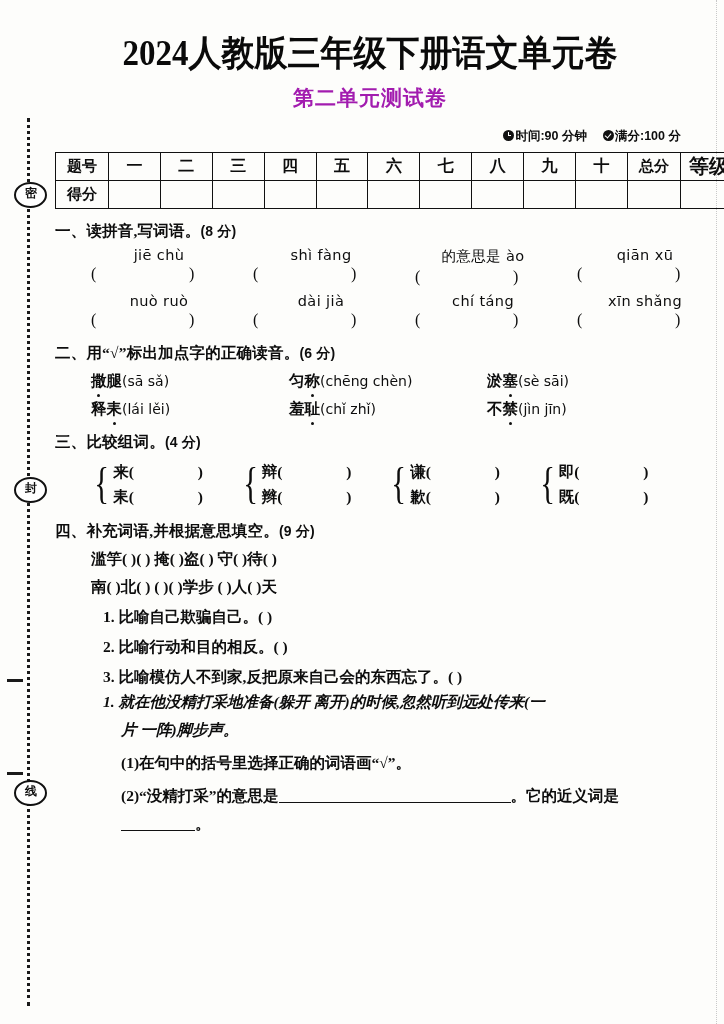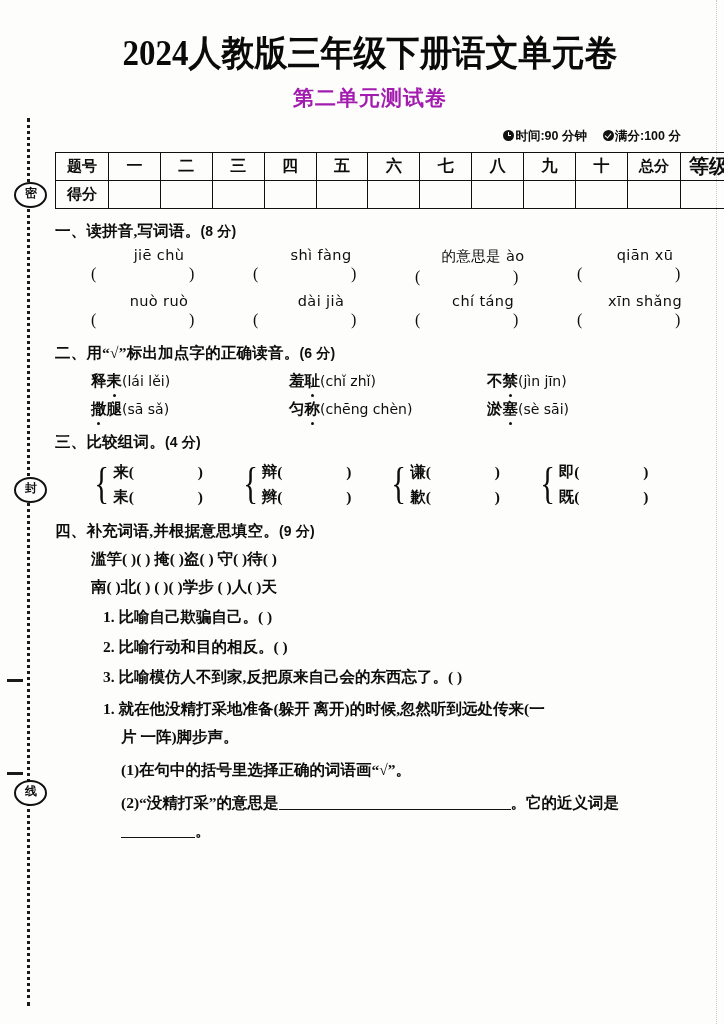--- a/index.html
+++ b/index.html
@@ -278,24 +278,24 @@
     padding-left: 48px;
     margin-top: 9px;
     font-size: 15.5px;
     font-weight: bold;
     white-space: nowrap;
   }
 
   
   .s5-q {
     padding-left: 48px;
-    margin-top: 7px;
     font-size: 15.5px;
     font-weight: bold;
     line-height: 28px;
+    font-style: italic;
   }
   .s5-q .indent { display: block; padding-left: 18px; }
   .s5-sub {
     padding-left: 66px;
     margin-top: 5px;
     font-size: 15.5px;
     font-weight: bold;
     line-height: 28px;
   }
   .blank-long {
@@ -431,28 +431,28 @@
             <span class="lp">(</span>
             <span class="rp">)</span>
           </span>
       </div>
     </div>
 
     <div class="sec-head">
       <span>二、用“√”标出加点字的正确读音。</span><span class="pts">(6 分)</span>
     </div>
     <div class="s2-row">
+      <div class="s2-item"><span class="dotchar">撒</span><span>腿</span><span class="pin">(sā   sǎ)</span></div>
+      <div class="s2-item"><span>匀</span><span class="dotchar">称</span><span class="pin">(chēng   chèn)</span></div>
+      <div class="s2-item"><span>淤</span><span class="dotchar">塞</span><span class="pin">(sè   sāi)</span></div>
+    </div>
+    <div class="s2-row">
       <div class="s2-item"><span>释</span><span class="dotchar">耒</span><span class="pin">(lái   lěi)</span></div>
       <div class="s2-item"><span>羞</span><span class="dotchar">耻</span><span class="pin">(chǐ   zhǐ)</span></div>
       <div class="s2-item"><span>不</span><span class="dotchar">禁</span><span class="pin">(jìn   jīn)</span></div>
-    </div>
-    <div class="s2-row">
-      <div class="s2-item"><span class="dotchar">撒</span><span>腿</span><span class="pin">(sā   sǎ)</span></div>
-      <div class="s2-item"><span>匀</span><span class="dotchar">称</span><span class="pin">(chēng   chèn)</span></div>
-      <div class="s2-item"><span>淤</span><span class="dotchar">塞</span><span class="pin">(sè   sāi)</span></div>
     </div>
 
     <div class="sec-head">
       <span>三、比较组词。</span><span class="pts">(4 分)</span>
     </div>
     <div class="s3-wrap">
       <div class="s3-group">
         <span class="brace">{</span>
         <span class="s3-pair">
           <div><span>来</span>(<span class="gap"></span>)</div>

